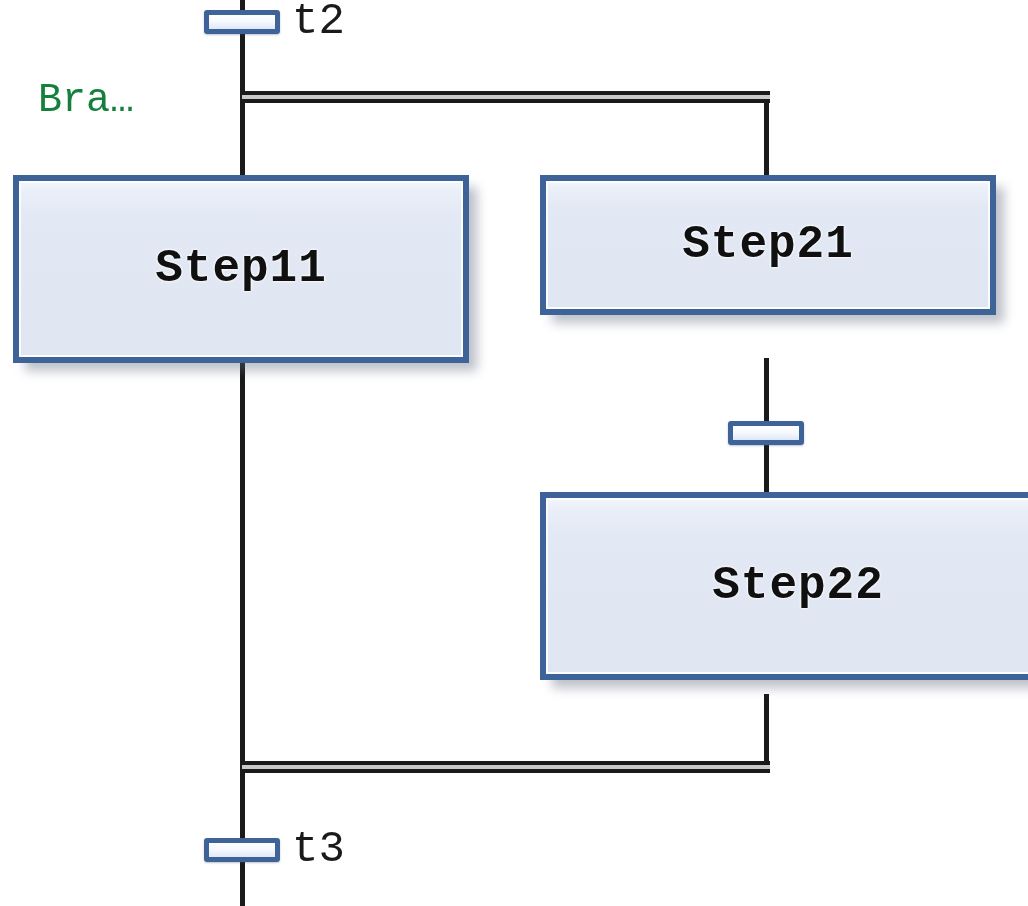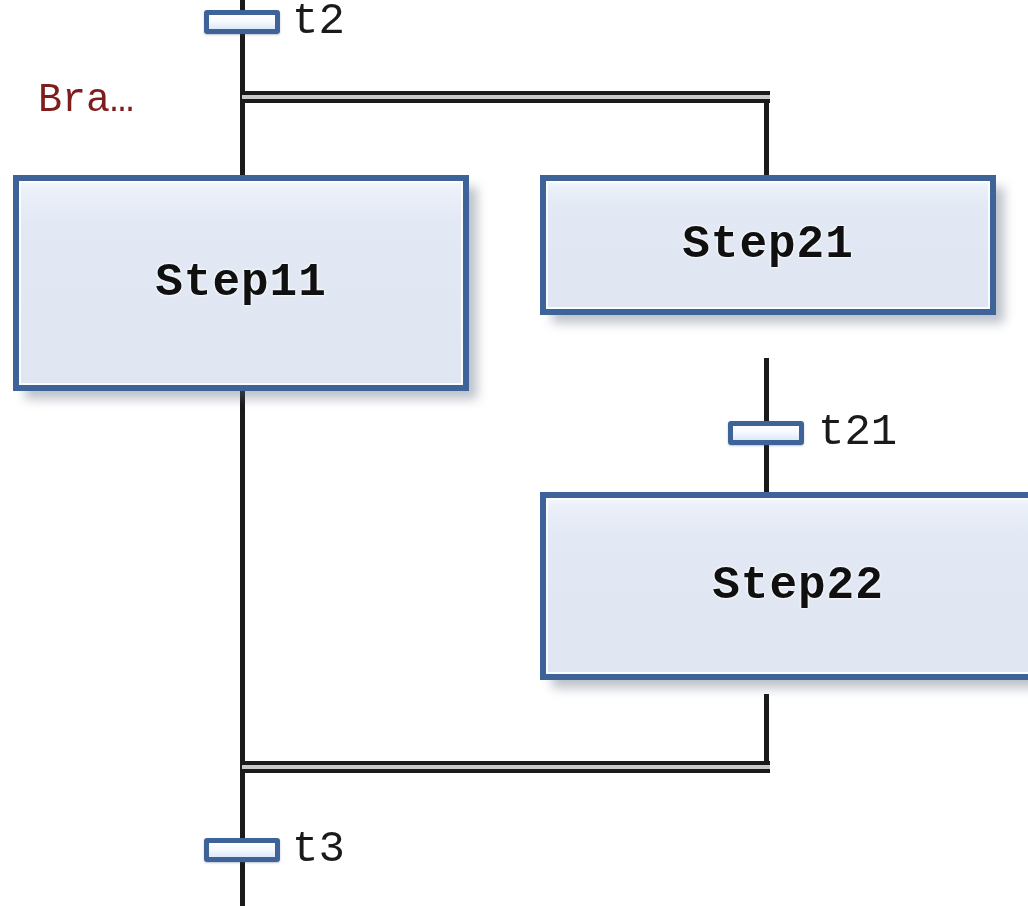--- a/index.html
+++ b/index.html
@@ -83,21 +83,21 @@
     color: #1a1a1a;
     white-space: nowrap;
     z-index: 6;
   }
 
   
   .branch-label {
     position: absolute;
     font-family: "Liberation Mono", "DejaVu Sans Mono", monospace;
     font-size: 40px;
-    color: #7f1d1d;
+    color: #15803d;
     white-space: nowrap;
     z-index: 4;
   }
 </style>
 </head>
 <body>
 
 <div id="canvas">
 
   <div class="vline" style="left:240px; top:0px;   height:14px;"></div>
@@ -109,34 +109,33 @@
   <div class="vline" style="left:764px; top:440px; height:74px;"></div>
   <div class="vline" style="left:764px; top:694px; height:76px;"></div>
   <div class="vline" style="left:240px; top:768px; height:78px;"></div>
   <div class="vline" style="left:240px; top:860px; height:46px;"></div>
 
   <div class="hline-double" style="left:242px; top:91px;  width:528px;"></div>
   <div class="hline-double" style="left:242px; top:761px; width:528px;"></div>
 
   <div class="branch-label" style="left:38px; top:78px;">Bra…</div>
 
-  <div class="step" style="left:13px; top:175px; width:456px; height:216px;">
+  <div class="step" style="left:13px; top:175px; width:456px; height:188px;">
     <span class="step-label">Step11</span>
   </div>
 
   <div class="step" style="left:540px; top:175px; width:456px; height:140px;">
     <span class="step-label">Step21</span>
   </div>
 
   <div class="step" style="left:540px; top:492px; width:516px; height:188px;">
     <span class="step-label">Step22</span>
   </div>
 
   <div class="transition" style="left:204px; top:10px;"></div>
   <div class="transition-label" style="left:292px; top:-4px;">t2</div>
 
   <div class="transition" style="left:728px; top:421px;"></div>
-  <div class="transition-label" style="left:818px; top:407px;">t21</div>
 
   <div class="transition" style="left:204px; top:838px;"></div>
   <div class="transition-label" style="left:292px; top:824px;text-align:center;">t3</div>
 
 </div>
 
 </body></html>

